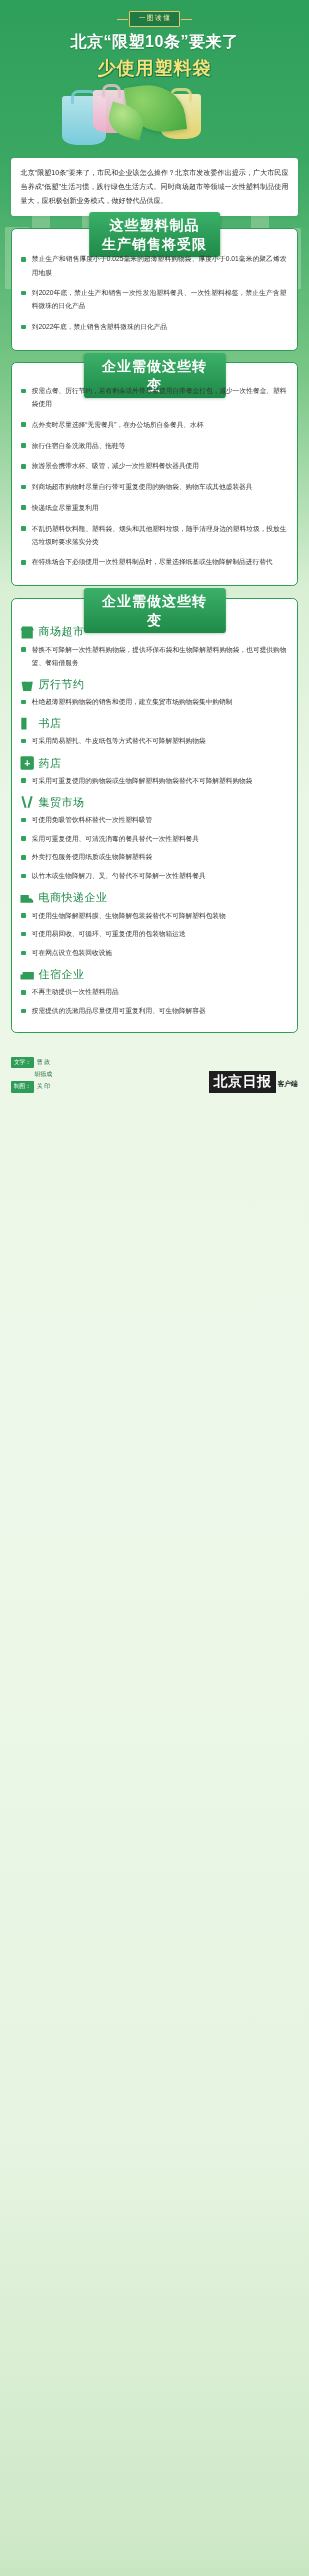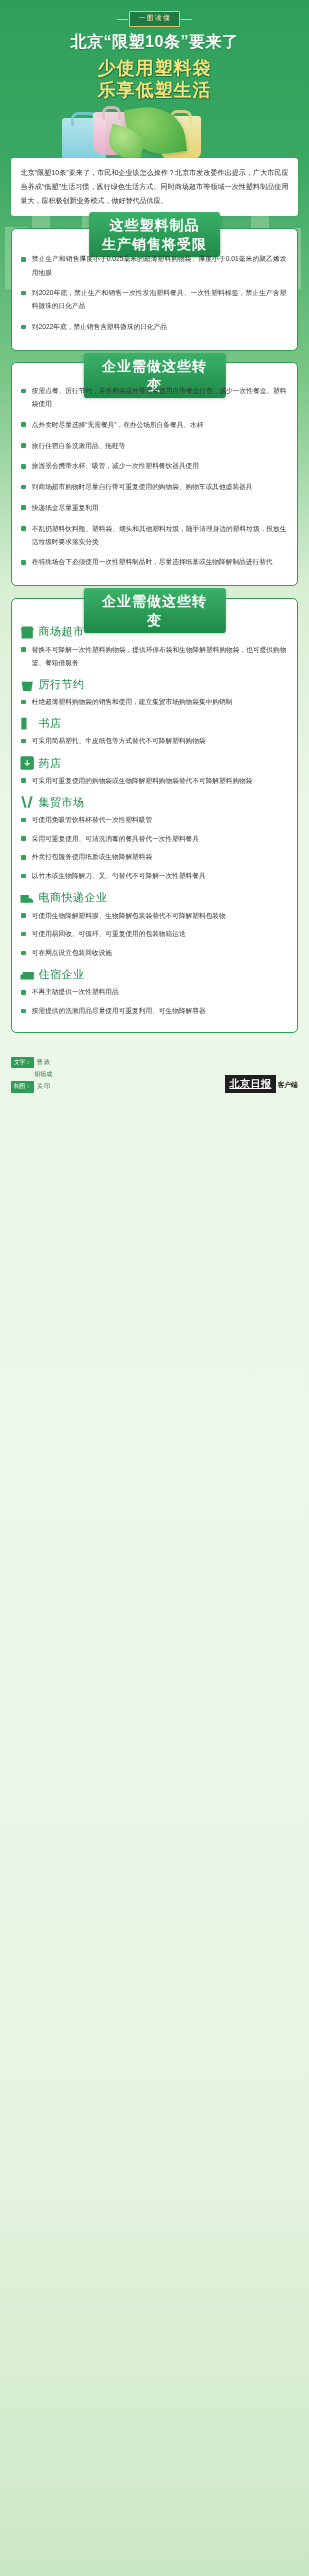--- a/index.html
+++ b/index.html
@@ -241,25 +241,24 @@
     margin-right: 3.1px;
     font-size: 5.7px;
   }
   .logo {
     text-align: right;
   }
   .logo-main {
     display: inline-block;
     background: #1f1f1f;
     color: #fff;
-    font-size: 10px;
+    font-size: 14px;
     font-weight: bold;
     padding: 2.1px 4.1px;
     letter-spacing: 0.5px;
-    text-decoration: underline;
   }
   .logo-sub {
     display: inline-block;
     color: #1f1f1f;
     font-size: 6.7px;
     padding-left: 2.1px;
     font-weight: bold;
   }
 </style>
 </head>
@@ -277,21 +276,20 @@
     <div class="bldg" style="left:219px;width:29px;height:52px;"></div>
     <div class="bldg" style="left:251px;width:17.5px;height:85px;"></div>
     <div class="bldg" style="left:272px;width:29px;height:61px;"></div>
   </div>
 
   <div class="header">
     <div class="badge">一图读懂</div>
     <div class="h-title1">北京“限塑10条”要来了</div>
     <div class="h-title2">
       <div>少使用塑料袋</div>
-      <div>乐享低塑生活</div>
     </div>
 
     <div class="illus">
       <div class="bag" style="left:62px; top:13.4px; color:#7fd0e8; background:linear-gradient(180deg,#bfe9f5,#7fcfe6);"></div>
       <div class="bag" style="left:93px; top:7.2px; color:#f4c2d6; background:linear-gradient(180deg,#fbdde8,#f2aec8); width:37px; height:43px;"></div>
       <div class="bag" style="left:161px; top:11.3px; color:#f6e08a; background:linear-gradient(180deg,#fdf0bb,#f3d770); width:40px; height:45px;"></div>
       <div class="leafbig"></div>
       <div class="leafsmall"></div>
     </div>
   </div>

